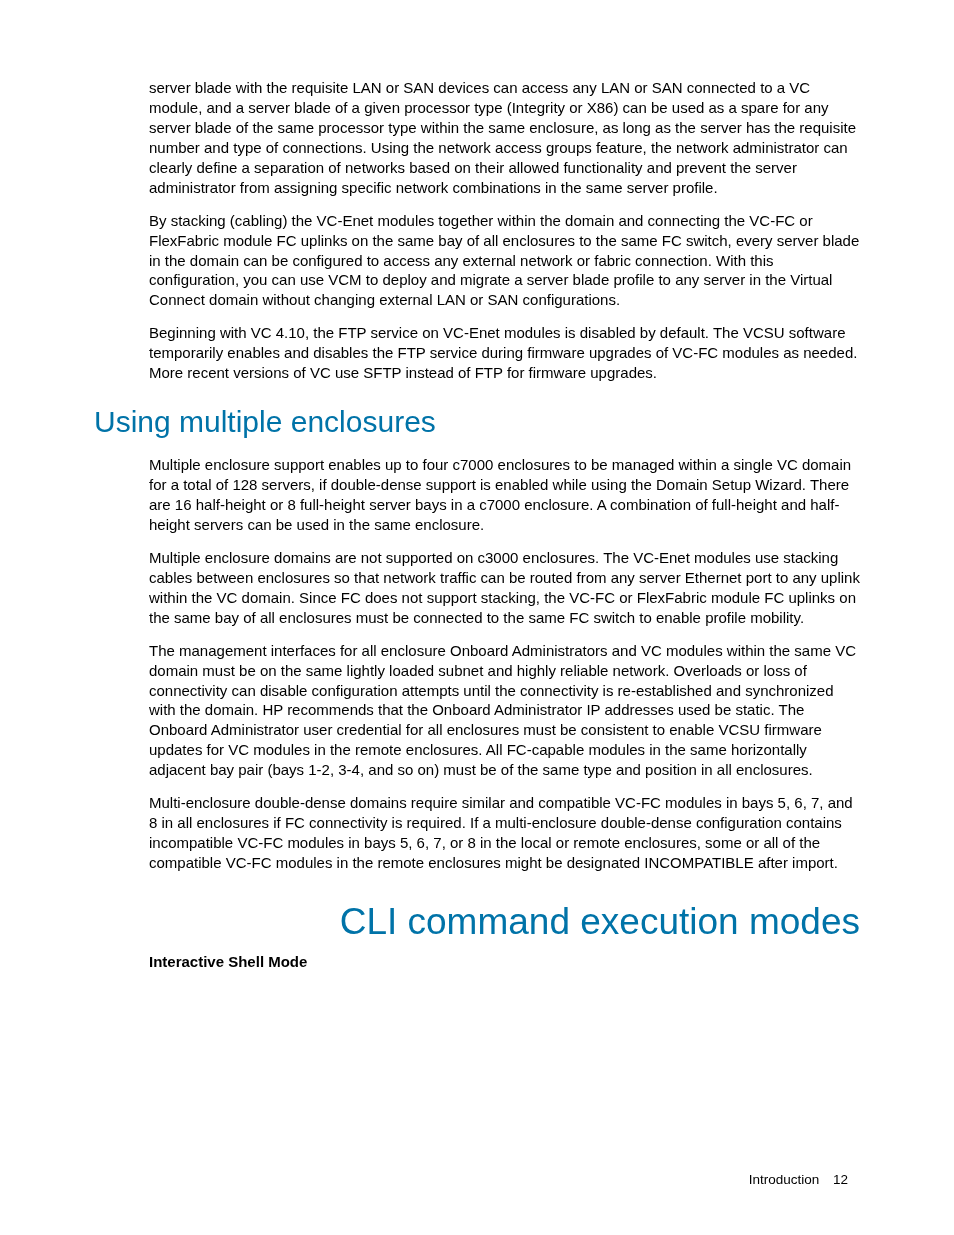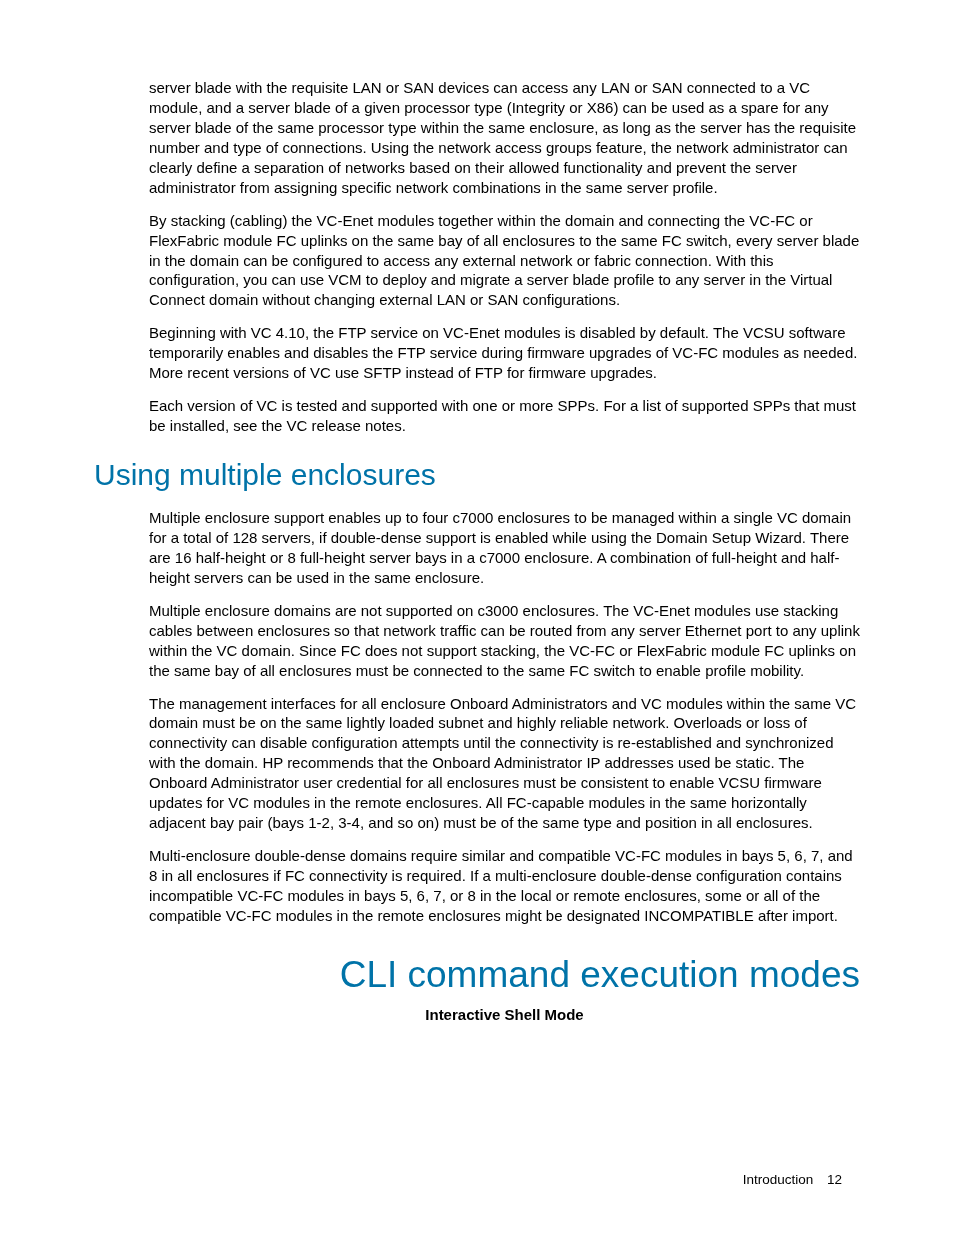--- a/index.html
+++ b/index.html
@@ -42,40 +42,38 @@
     color: #0073a8;
     margin: 28px 0 10px 0;
     letter-spacing: 0px;
     font-family: Arial, Helvetica, sans-serif;
     text-align: right;
   }
   .bold-para {
     font-size: 15px;
     font-weight: bold;
     margin: 0 0 7px 0;
-    text-align: center;
   }
   .footer {
     position: absolute;
     bottom: 48px;
-    right: 112px;
+    right: 106px;
     font-size: 13.5px;
   }
   .footer .lbl { margin-right: 10px; }
 </style>
 </head>
 <body>
 
 <div class="page">
 
   <div class="indent-block">
     <p class="para">server blade with the requisite LAN or SAN devices can access any LAN or SAN connected to a VC module, and a server blade of a given processor type (Integrity or X86) can be used as a spare for any server blade of the same processor type within the same enclosure, as long as the server has the requisite number and type of connections. Using the network access groups feature, the network administrator can clearly define a separation of networks based on their allowed functionality and prevent the server administrator from assigning specific network combinations in the same server profile.</p>
     <p class="para">By stacking (cabling) the VC-Enet modules together within the domain and connecting the VC-FC or FlexFabric module FC uplinks on the same bay of all enclosures to the same FC switch, every server blade in the domain can be configured to access any external network or fabric connection. With this configuration, you can use VCM to deploy and migrate a server blade profile to any server in the Virtual Connect domain without changing external LAN or SAN configurations.</p>
     <p class="para">Beginning with VC 4.10, the FTP service on VC-Enet modules is disabled by default. The VCSU software temporarily enables and disables the FTP service during firmware upgrades of VC-FC modules as needed. More recent versions of VC use SFTP instead of FTP for firmware upgrades.</p>
-    <p class="para">Each version of VC is tested and supported with one or more SPPs. For a list of supported SPPs that must be installed, see the VC release notes.</p>
   </div>
 
   <div class="h2">Using multiple enclosures</div>
   <div class="indent-block">
     <p class="para">Multiple enclosure support enables up to four c7000 enclosures to be managed within a single VC domain for a total of 128 servers, if double-dense support is enabled while using the Domain Setup Wizard. There are 16 half-height or 8 full-height server bays in a c7000 enclosure. A combination of full-height and half-height servers can be used in the same enclosure.</p>
     <p class="para">Multiple enclosure domains are not supported on c3000 enclosures. The VC-Enet modules use stacking cables between enclosures so that network traffic can be routed from any server Ethernet port to any uplink within the VC domain. Since FC does not support stacking, the VC-FC or FlexFabric module FC uplinks on the same bay of all enclosures must be connected to the same FC switch to enable profile mobility.</p>
     <p class="para">The management interfaces for all enclosure Onboard Administrators and VC modules within the same VC domain must be on the same lightly loaded subnet and highly reliable network. Overloads or loss of connectivity can disable configuration attempts until the connectivity is re-established and synchronized with the domain. HP recommends that the Onboard Administrator IP addresses used be static. The Onboard Administrator user credential for all enclosures must be consistent to enable VCSU firmware updates for VC modules in the remote enclosures. All FC-capable modules in the same horizontally adjacent bay pair (bays 1-2, 3-4, and so on) must be of the same type and position in all enclosures.</p>
     <p class="para">Multi-enclosure double-dense domains require similar and compatible VC-FC modules in bays 5, 6, 7, and 8 in all enclosures if FC connectivity is required. If a multi-enclosure double-dense configuration contains incompatible VC-FC modules in bays 5, 6, 7, or 8 in the local or remote enclosures, some or all of the compatible VC-FC modules in the remote enclosures might be designated INCOMPATIBLE after import.</p>
   </div>
 

